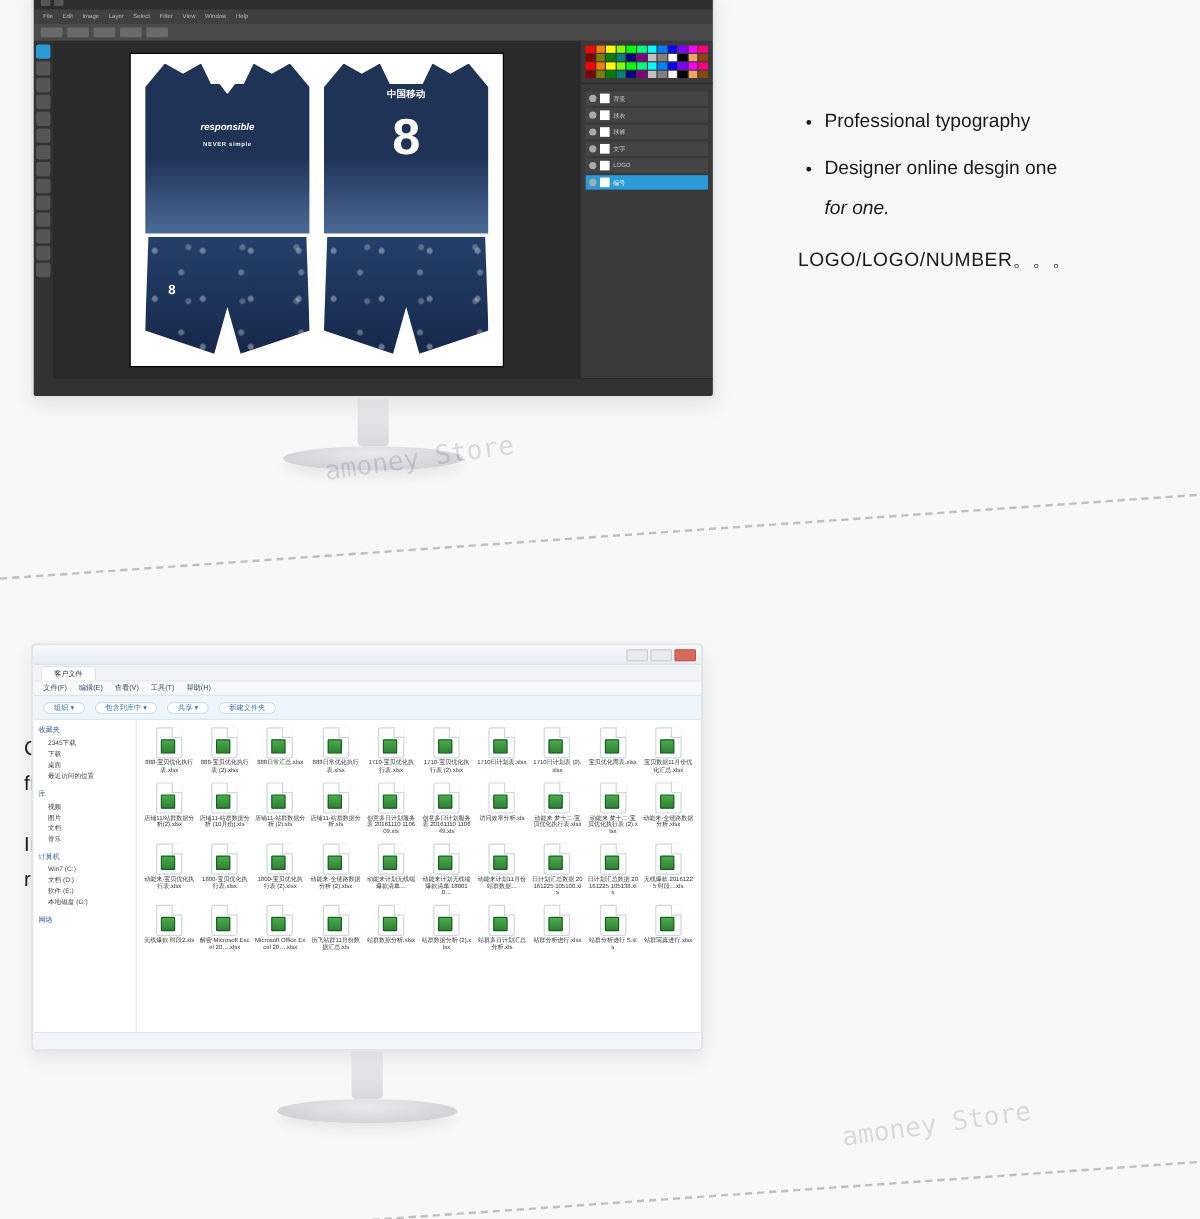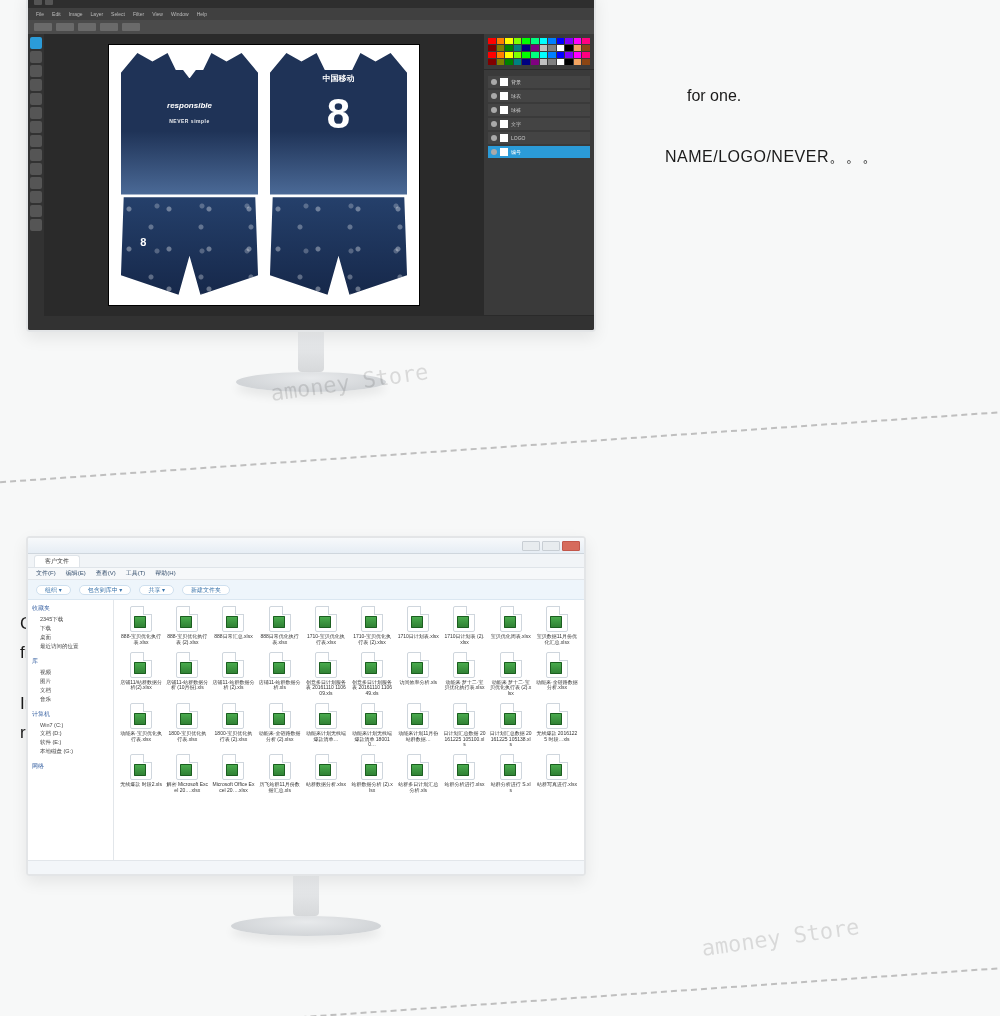--- a/index.html
+++ b/index.html
@@ -102,21 +102,21 @@
     color:rgba(0,0,0,.12);
     transform: rotate(-8deg);
     pointer-events:none;
   }
 
   
   .copy1 { position:absolute; left:665px; top:90px; width:310px; line-height:1.55; }
   .copy1 h2{font-size:19px;font-weight:400;margin-bottom:18px;}
   .copy1 ul{list-style:disc;padding-left:22px;font-size:16px;}
   .copy1 ul li{margin-bottom:14px;}
-  .copy1 .tail{font-size:16px;margin-left:22px;margin-top:-6px;margin-bottom:36px;}
+  .copy1 .tail{font-size:16px;margin-left:22px;margin-top:-6px;margin-bottom:20px;font-style:italic;}
   .copy1 .strong{font-size:16px;letter-spacing:.5px;}
 
   
   .sep {
     position:absolute; left:-40px; width:1080px; height:0;
     border-top:2px dashed #bfbfbf;
   }
   .sep1{ top:484px; transform:rotate(-4deg); transform-origin:left center;}
   .sep2{ top:1040px; transform:rotate(-4deg); transform-origin:left center;}
 
@@ -313,22 +313,26 @@
         <div class="ps-status"></div>
       </div>
     </div>
     <div class="stand-neck"></div>
     <div class="stand-base"></div>
   </div>
 
   <div class="watermark" style="left:270px;top:370px;">amoney Store</div>
 
   <div class="copy1">
+    <ul>
+      <li>Professional typography</li>
+      <li>Designer online desgin one</li>
+    </ul>
     <div class="tail">for one.</div>
-    <div class="strong">NAME/LOGO/NEVER。。。</div>
+    <div class="strong">LOGO/LOGO/NUMBER。。。</div>
   </div>
 </div>
 
 <div class="sep sep1"></div>
 
 <div class="section2">
   <div class="copy2">
     <p>Content preservation，replenishment worried-free.</p>
     <p>Intelligent data base, preserve customer requirement.</p>
   </div>

